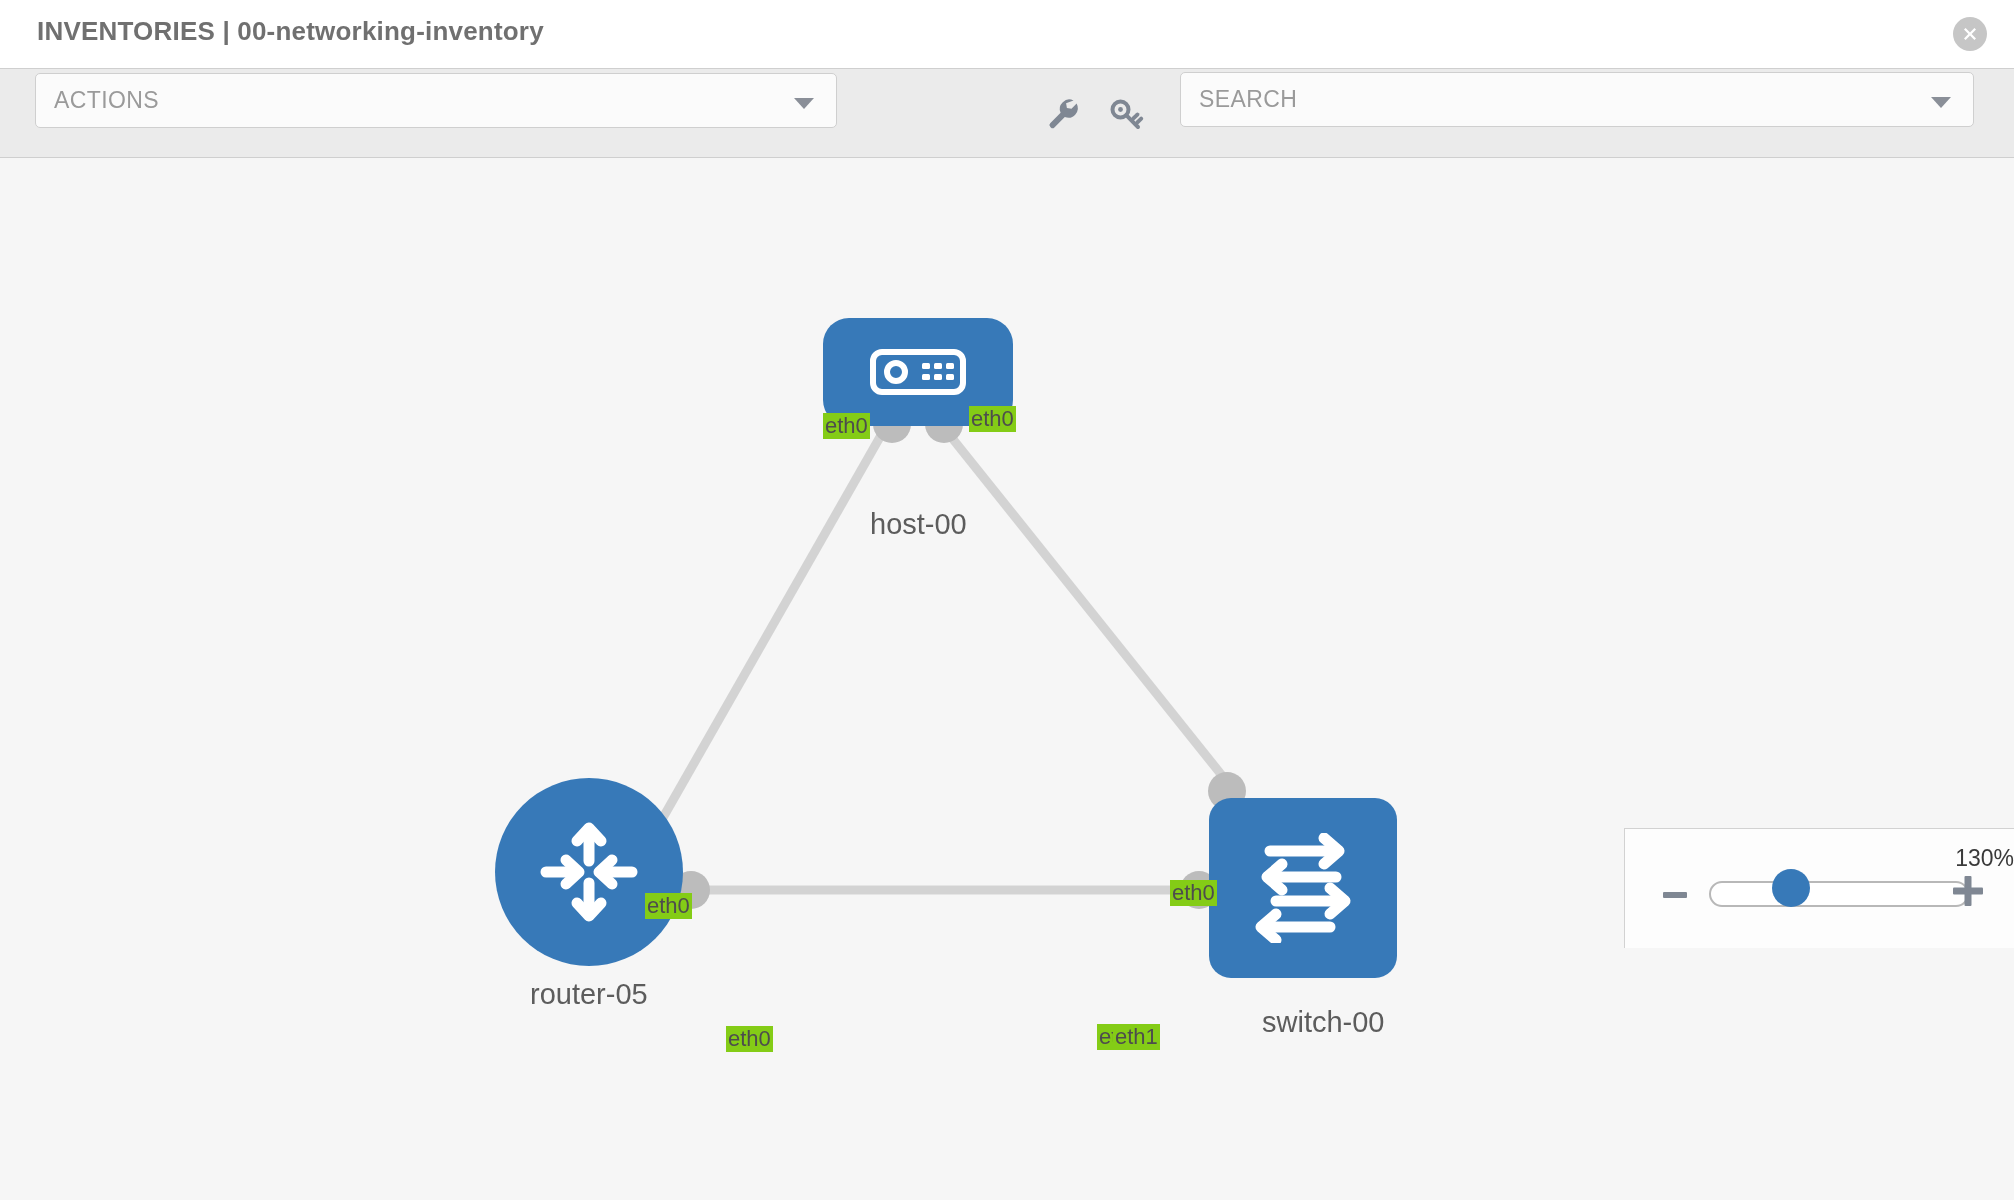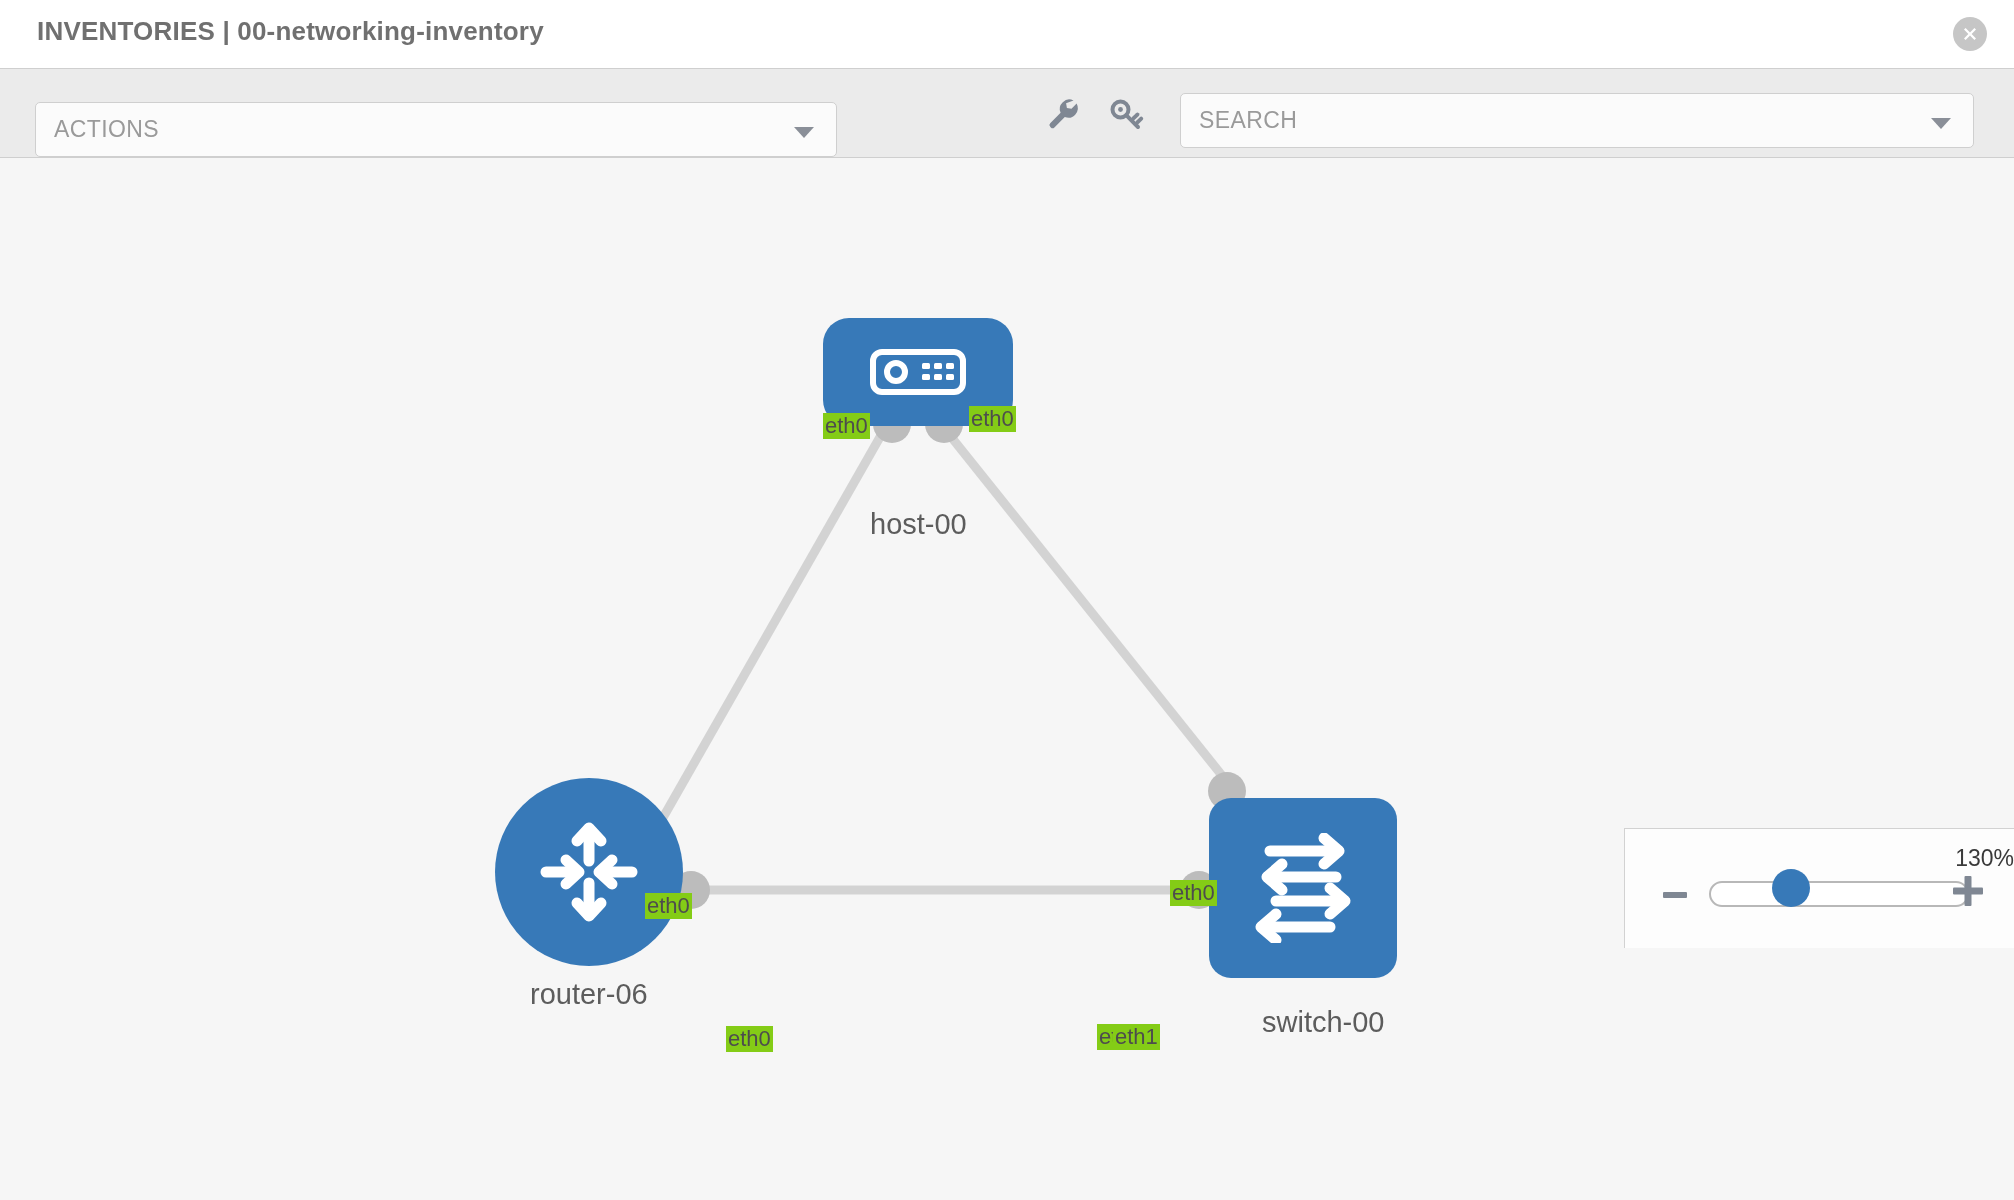--- a/index.html
+++ b/index.html
@@ -35,21 +35,21 @@
 
   
   .toolbar {
     position: absolute; top: 68px; left: 0;
     width: 2014px; height: 90px;
     background: #ebebeb;
     border-top: 1px solid #cfcfcf;
     border-bottom: 1px solid #cfcfcf;
   }
   .actions-select {
-    position: absolute; left: 35px; top: 33px;
+    position: absolute; left: 35px; top: 4px;
     width: 802px; height: 55px;
     background: #fbfbfb;
     border: 1px solid #cfcfcf;
     border-radius: 5px;
     cursor: pointer;
   }
   .actions-label {
     position: absolute; left: 18px; top: 13px;
     font-size: 23px; color: #9a9a9a; letter-spacing: 0.4px;
   }
@@ -63,21 +63,21 @@
   .tool-icon {
     position: absolute; top: 22px;
     width: 44px; height: 44px;
     display: flex; align-items: center; justify-content: center;
     cursor: pointer;
   }
   .tool-icon.wrench { left: 1040px; }
   .tool-icon.key    { left: 1104px; }
 
   .search-box {
-    position: absolute; left: 1180px; top: 24px;
+    position: absolute; left: 1180px; top: 3px;
     width: 794px; height: 55px;
     background: #fbfbfb;
     border: 1px solid #cfcfcf;
     border-radius: 5px;
     cursor: text;
     text-align: right;
   }
   .search-label {
     position: absolute; left: 18px; top: 13px;
     font-size: 23px; color: #9a9a9a; letter-spacing: 0.4px;
@@ -250,21 +250,21 @@
             <path d="M43 86 L55 99 L67 86"></path>
 
             <path d="M12 55 L44 55"></path>
             <path d="M32 43 L45 55 L32 67"></path>
 
             <path d="M98 55 L66 55"></path>
             <path d="M78 43 L65 55 L78 67"></path>
           </g>
         </svg>
       </div>
-      <div class="node-label" style="left:33px; top:200px;">router-06</div>
+      <div class="node-label" style="left:33px; top:200px;">router-05</div>
     </div>
 
     <div class="edge-label" style="left:645px; top:735px;">eth0</div>
     <div class="edge-label" style="left:726px; top:868px;">eth0</div>
 
     <div class="node" style="left:1209px; top:640px;">
       <div class="node-shape square" style="left:0; top:0; width:188px; height:180px;">
         <svg width="118" height="110" viewBox="0 0 118 110" aria-hidden="true">
           <g fill="none" stroke="#ffffff" stroke-width="11" stroke-linecap="round" stroke-linejoin="round">
 

